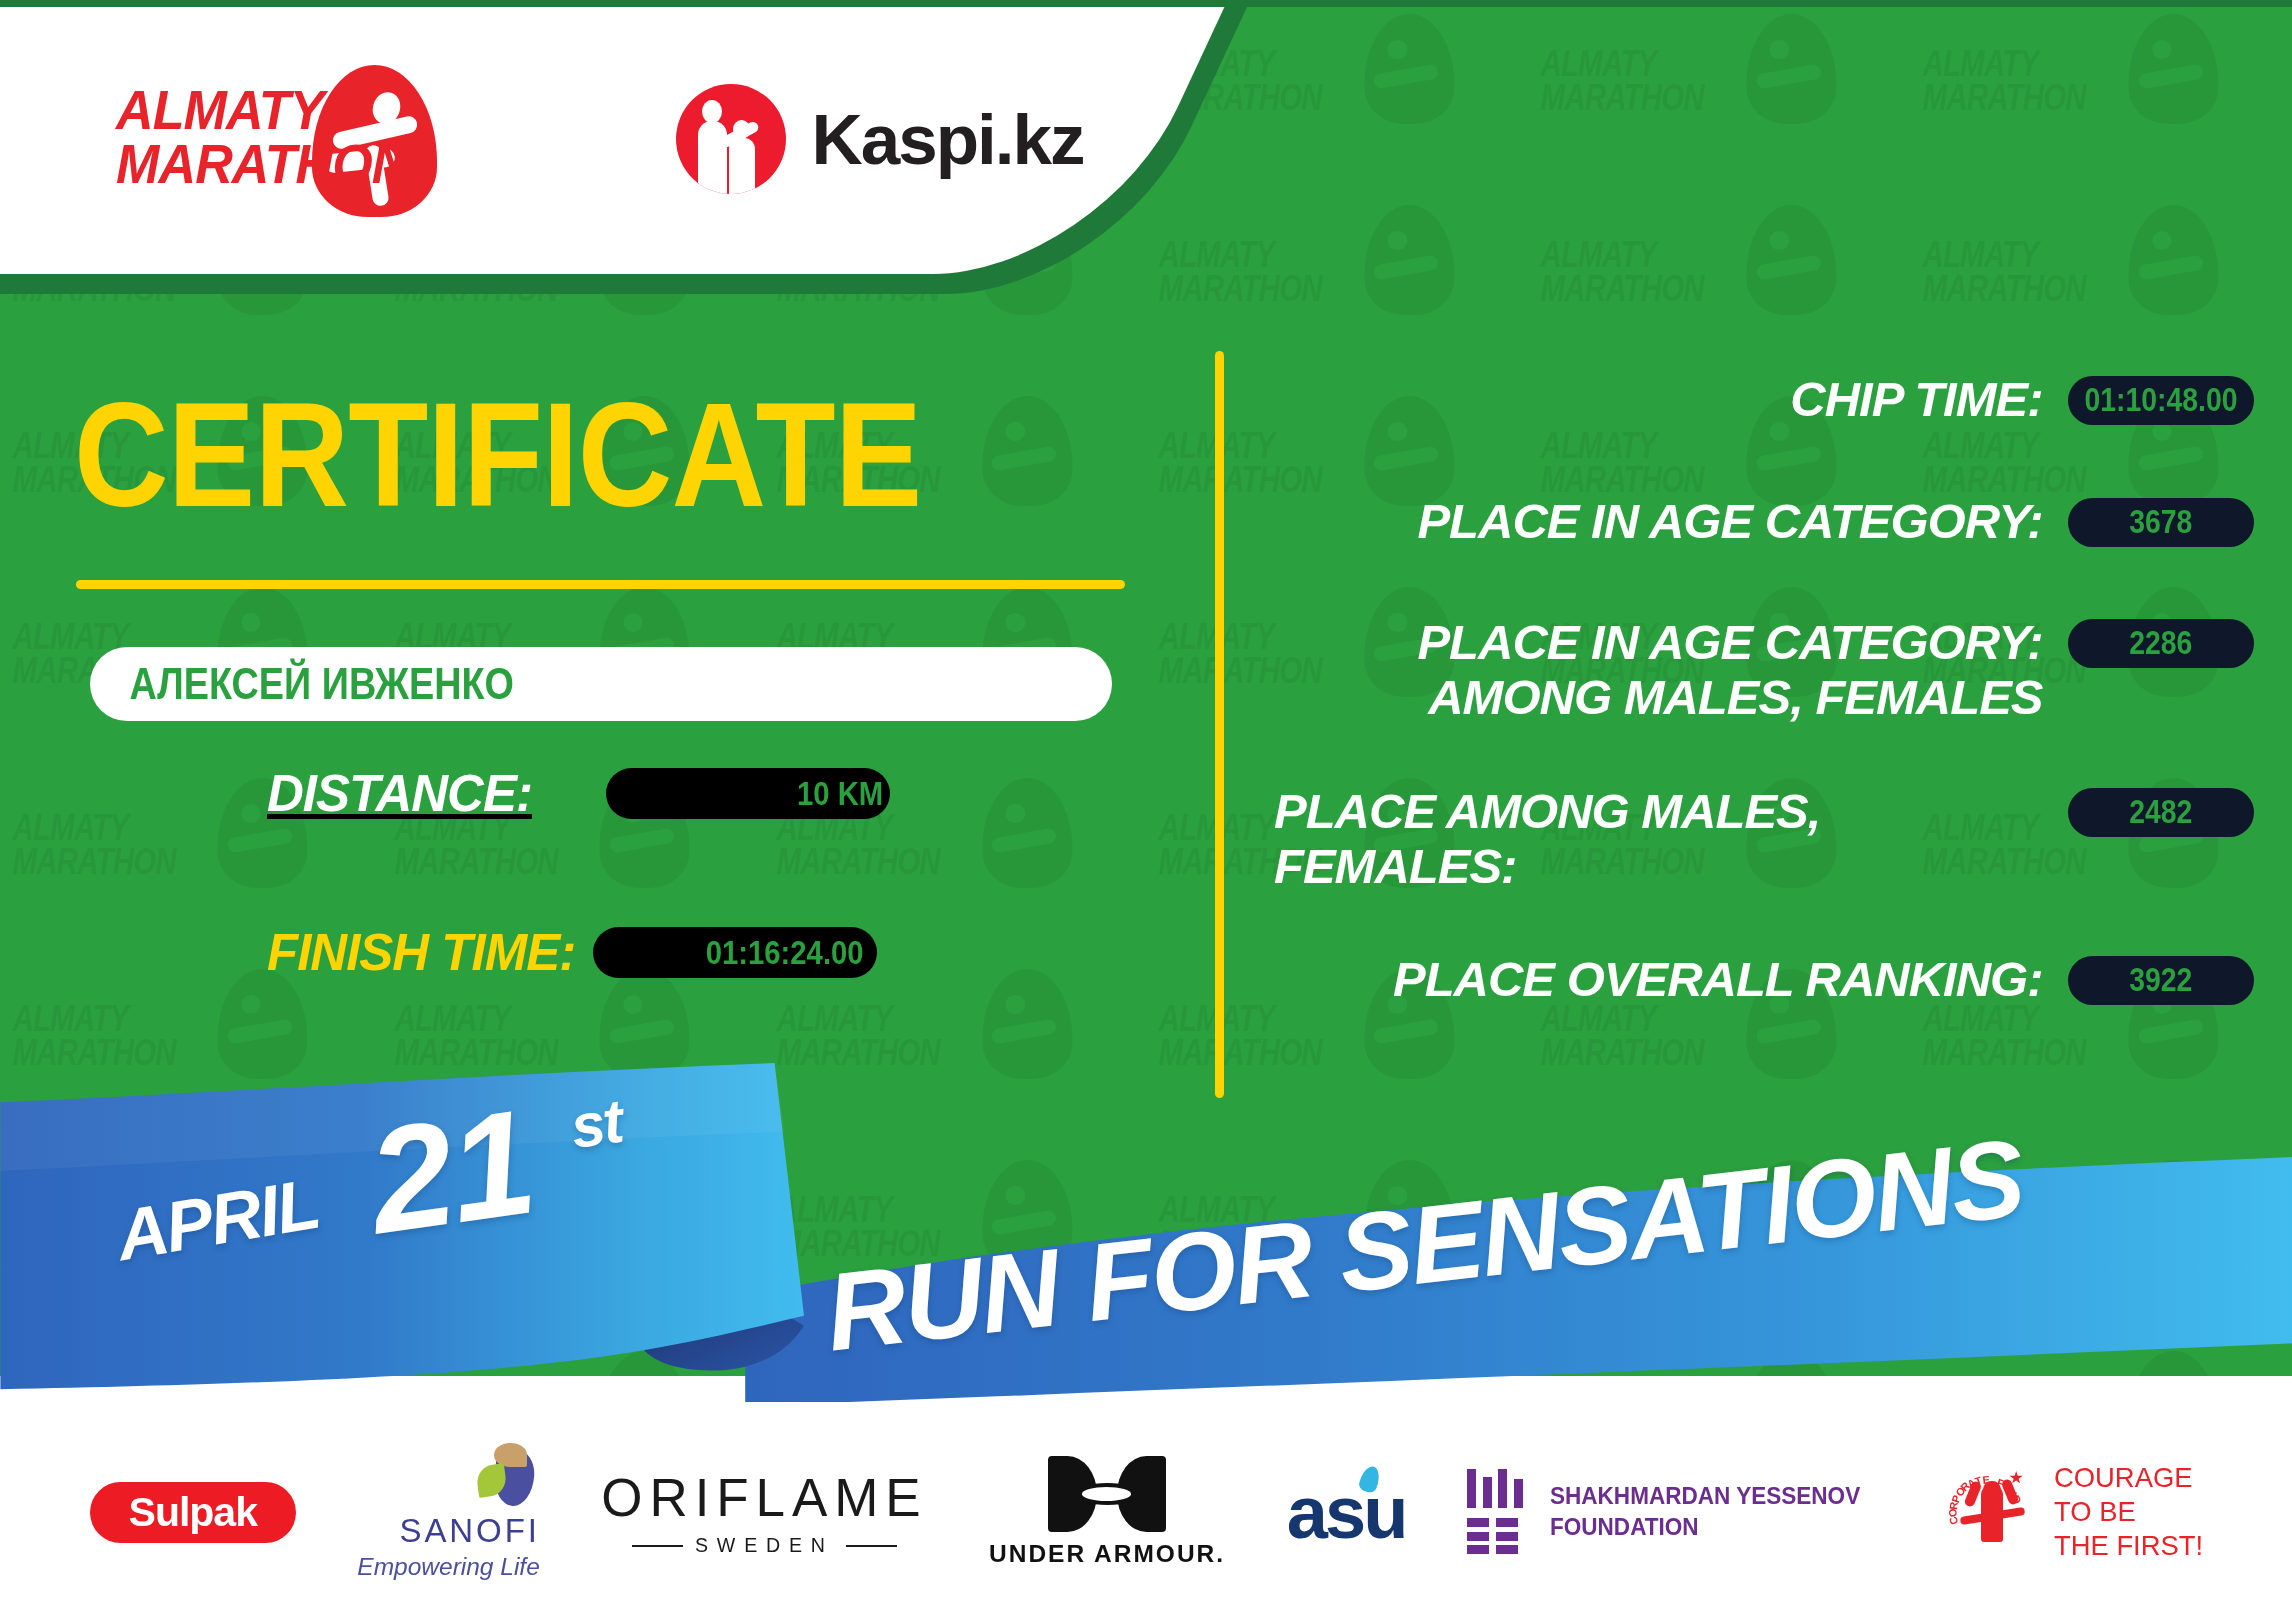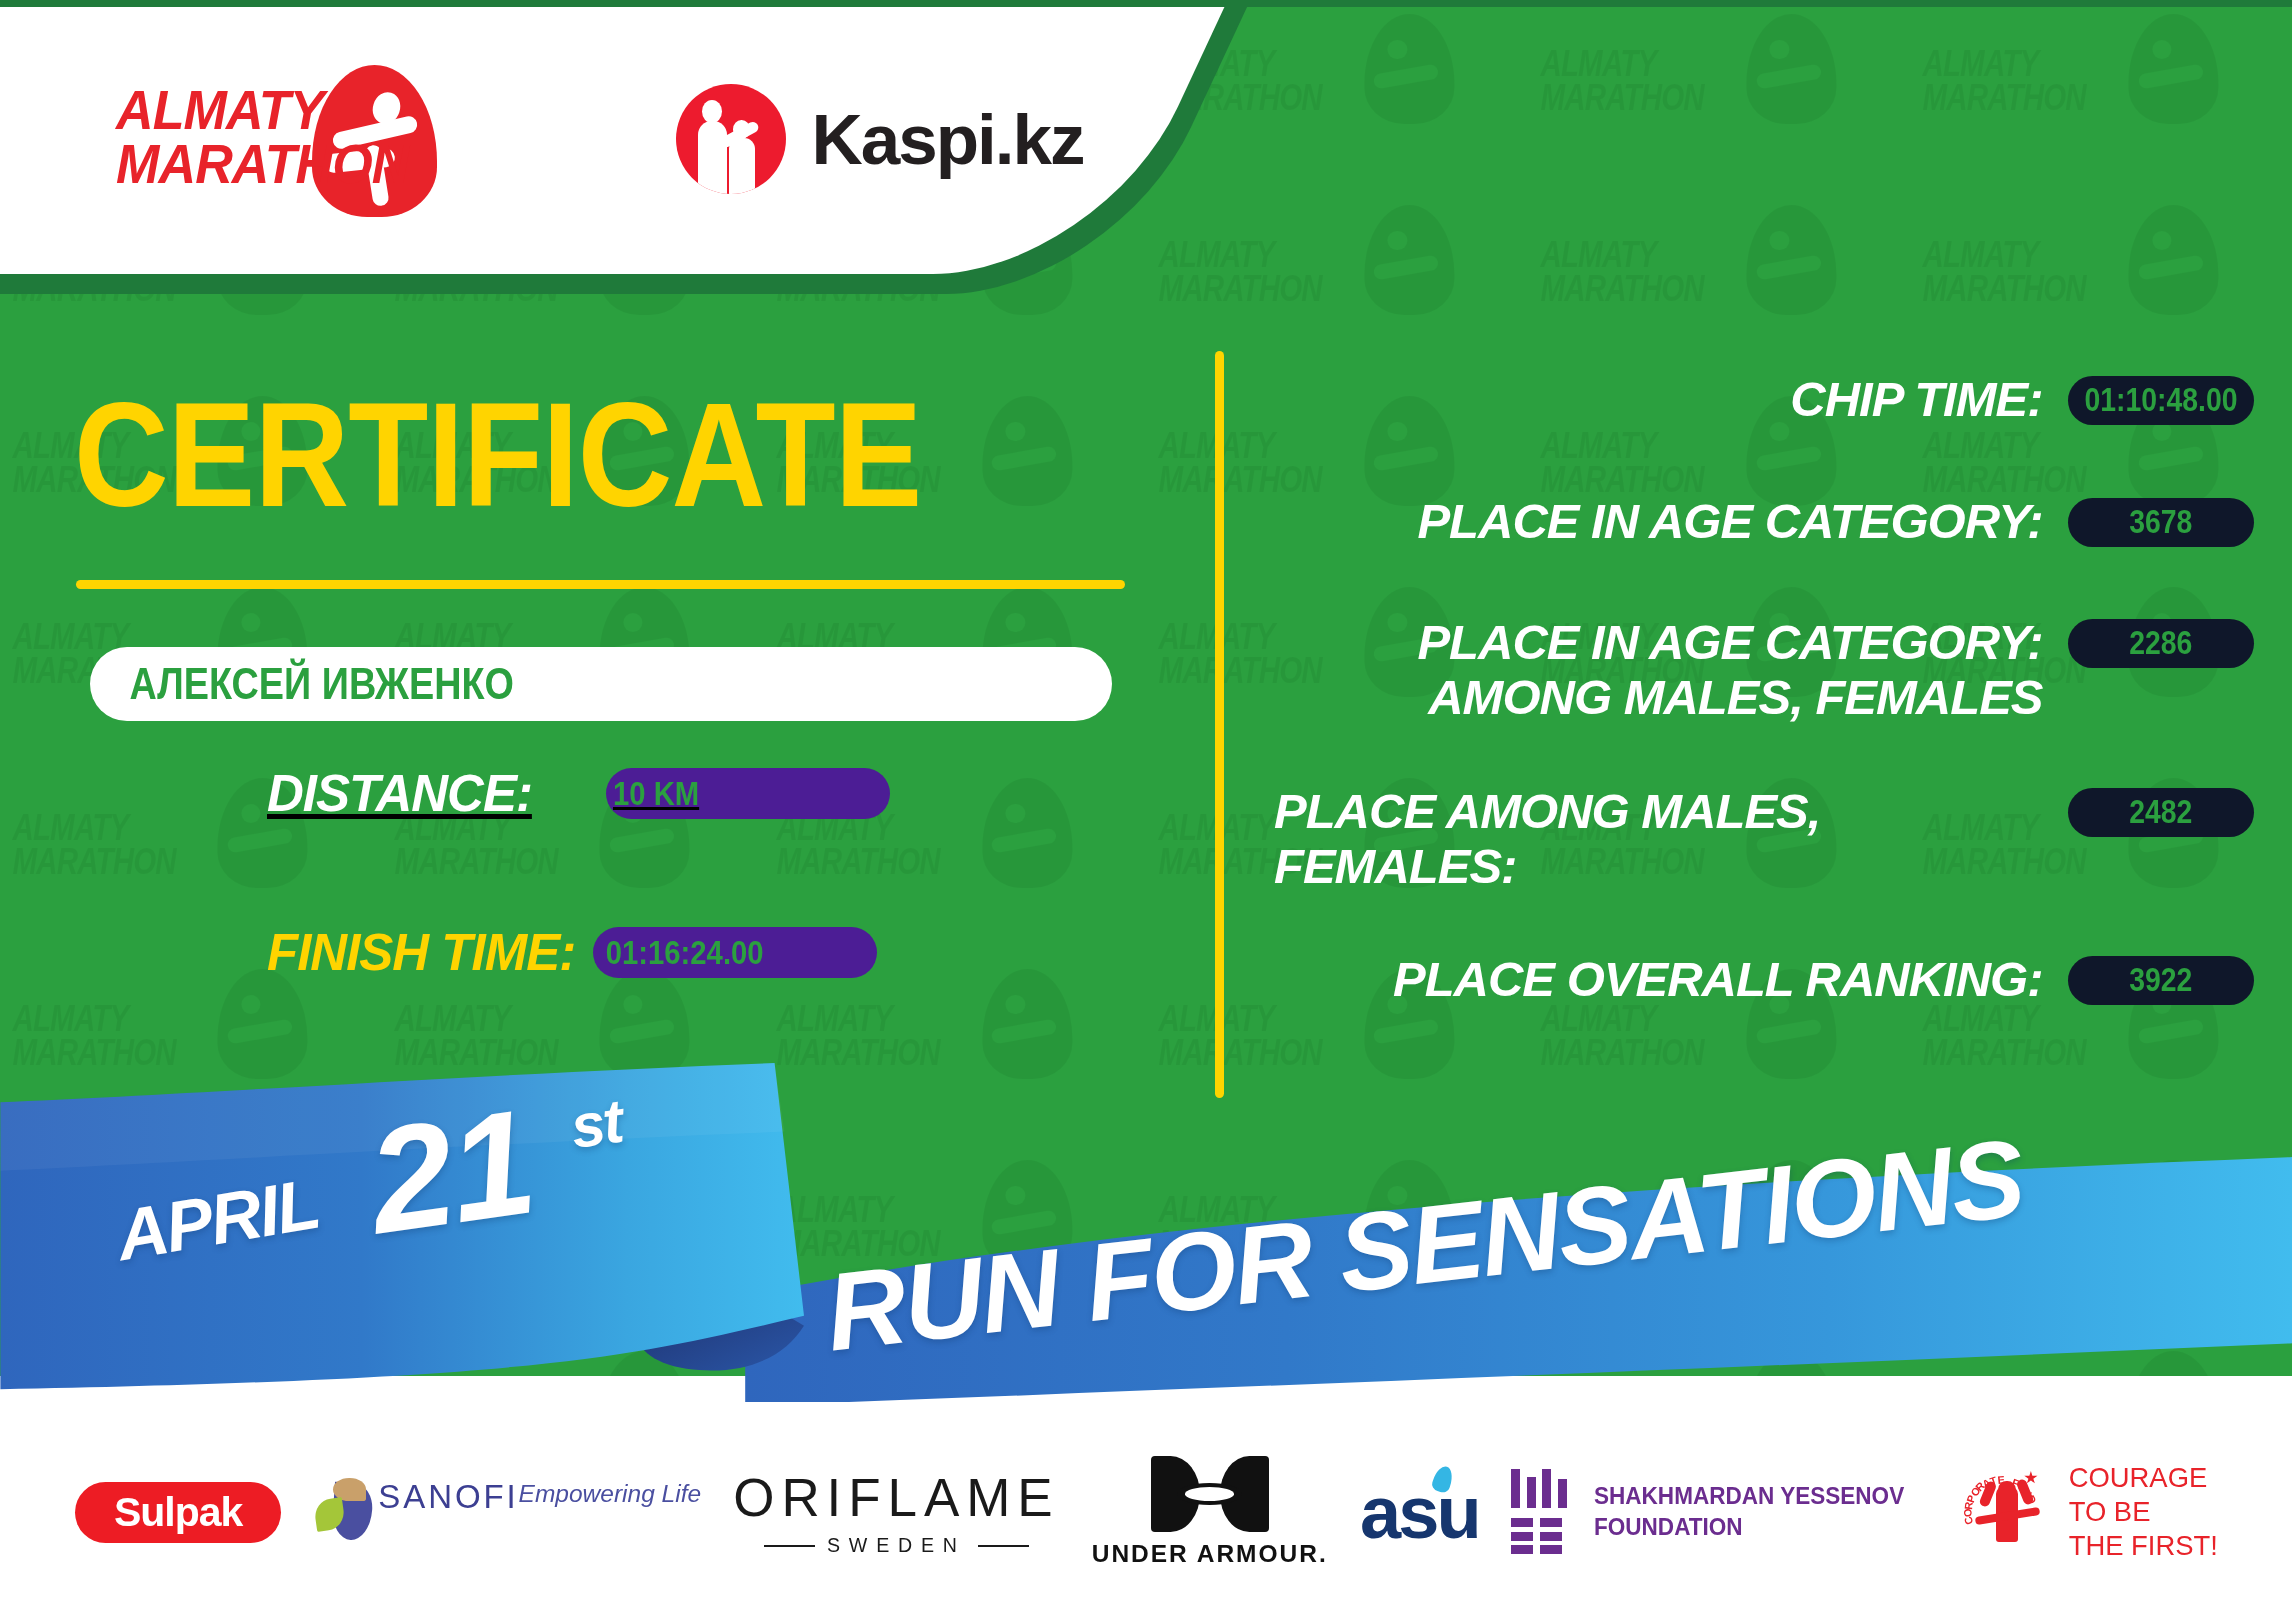--- a/index.html
+++ b/index.html
@@ -181,22 +181,22 @@
     position:absolute; z-index:3;
     display:flex; align-items:center;
   }
   .left-row .lbl {
     font-weight:bold; font-style:italic; font-size: 51px;
     letter-spacing:-1px; white-space:nowrap;
   }
   .lbl-white { color:#ffffff; }
   .lbl-yellow { color:#ffd400; }
   .val-pill {
-    background:#4c1d95; border-radius: 25.5px;
-    height: 51px; display:flex; align-items:center; justify-content:flex-start;
+    background:#000000; border-radius: 25.5px;
+    height: 51px; display:flex; align-items:center; justify-content:flex-end;
     color:#2ba03f; font-weight:bold; font-size: 34px;
     letter-spacing: 0px;
     transform-origin:center;
   }
   .val-pill span { transform: scaleX(.86); display:inline-block; }
 
   #row-distance { left: 267px; top: 764px; text-decoration: underline; }
   #row-distance .val-pill { width: 284px; margin-left: 74px; }
   #row-finish { left: 267px; top: 923px; }
   #row-finish .val-pill { width: 284px; margin-left: 17.6px; }
@@ -262,21 +262,21 @@
 
   
   .sp-sulpak {
     background:#ed1c24; border-radius: 44px;
     width: 206px; height: 61px;
     color:#fff; font-weight:bold; font-size: 41px;
     display:flex; align-items:center; justify-content:center;
     letter-spacing:-1px;
   }
   
-  .sp-sanofi { flex-direction:row; align-items:flex-start; }
+  .sp-sanofi { flex-direction:column; align-items:flex-end; }
   .sanofi-mark { position:relative; width: 65px; height: 65px; margin-bottom:3.9px; }
   .sanofi-mark .sm-blue {
     position:absolute; right: 5.9px; top: 5.9px; width: 39px; height: 57px;
     background:#4a4fa0; border-radius: 0 50% 50% 50% / 0 45% 55% 50%;
     transform: rotate(4deg);
   }
   .sanofi-mark .sm-tan {
     position:absolute; left: 19.6px; top: 0px; width: 33px; height: 23.5px;
     background:#c9a06a; border-radius: 50% 50% 10% 50%;
   }

